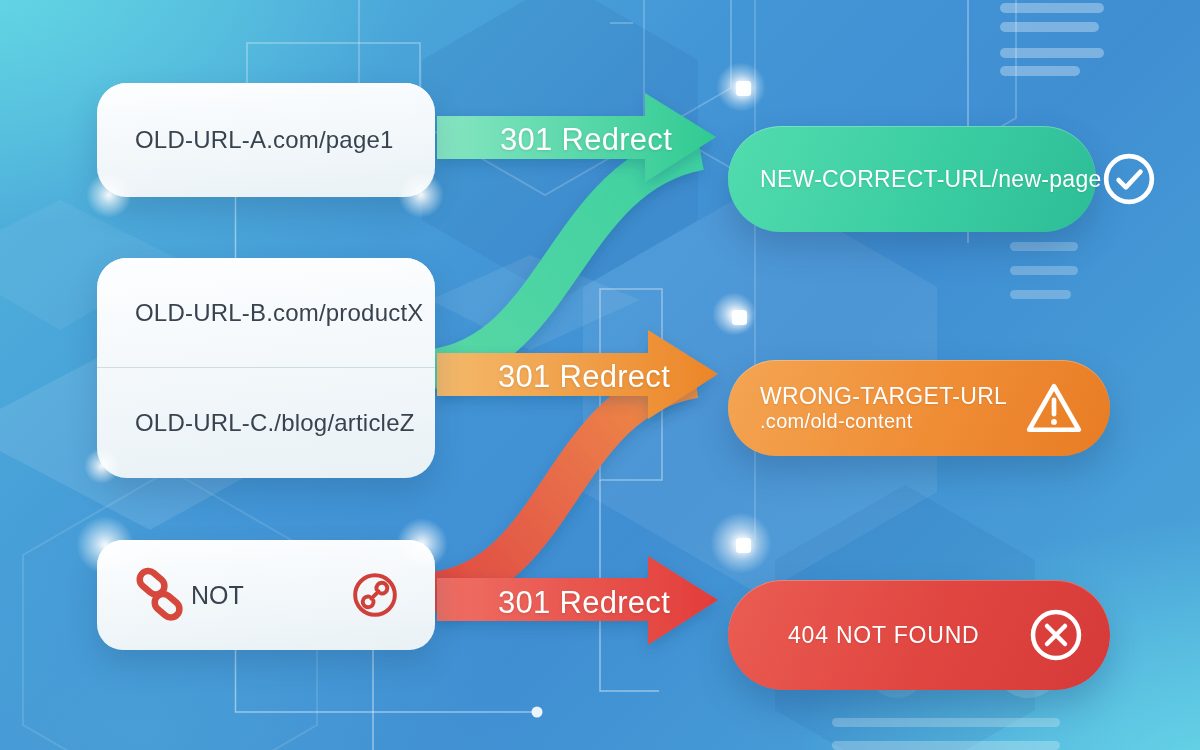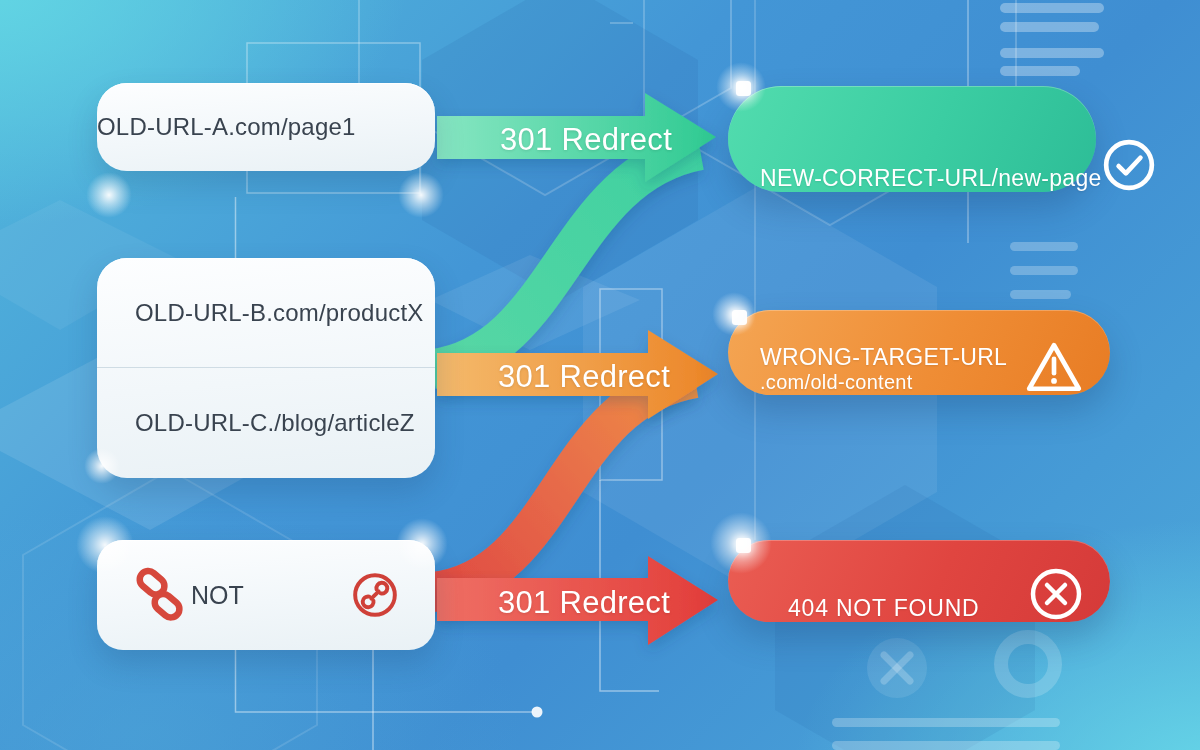--- a/index.html
+++ b/index.html
@@ -16,41 +16,41 @@
   .abs{position:absolute;}
 
   
   .src-box{
     position:absolute;left:97px;width:338px;border-radius:30px;
     background:linear-gradient(175deg,#fdfeff 0%,#f2f7fa 55%,#e9f1f5 100%);
     box-shadow:0 14px 30px rgba(25,60,105,.20), inset 0 1px 0 rgba(255,255,255,.9);
     color:#39434f;
   }
   .src-label{font-size:24px;letter-spacing:.2px;white-space:nowrap;}
-  #box-a{top:83px;height:88px;display:flex;align-items:center;box-sizing:border-box;}
+  #box-a{top:83px;height:114px;display:flex;align-items:center;padding-left:38px;box-sizing:border-box;}
   #box-bc{top:258px;height:220px;box-sizing:border-box;}
   .bc-row{height:110px;display:flex;align-items:center;padding-left:38px;box-sizing:border-box;}
   .bc-row.top{border-bottom:1.5px solid rgba(176,196,210,.55);}
   #box-broken{top:540px;height:110px;display:flex;align-items:center;padding:0 36px 0 36px;box-sizing:border-box;border-radius:26px;}
   #box-broken .not-label{font-size:25px;color:#39434f;margin-left:6px;}
   #box-broken .spacer{flex:1}
 
   
   .target{
-    position:absolute;left:728px;display:flex;align-items:flex-end;box-sizing:border-box;
-    color:#fff;box-shadow:0 16px 32px rgba(25,60,105,.25), inset 0 1px 0 rgba(255,255,255,.25);
+    position:absolute;left:728px;display:flex;align-items:center;box-sizing:border-box;
+    color:#fff;box-shadow:0 16px 32px rgba(25,60,105,.25), inset 0 1px 0 rgba(255,255,255,.25);margin-top:40px;
   }
   .target .t-label{font-size:23px;letter-spacing:.3px;text-shadow:0 1px 2px rgba(0,0,0,.10);white-space:nowrap;}
   #target-correct{top:86px;width:368px;height:106px;border-radius:53px;padding:0 26px 0 32px;
     background:linear-gradient(115deg,#52dcae 0%,#3bcda2 55%,#2dbd97 100%);}
-  #target-wrong{top:310px;width:382px;height:85px;border-radius:52px;padding:0 26px 0 32px;
+  #target-wrong{top:320px;width:382px;height:96px;border-radius:52px;padding:0 26px 0 32px;
     background:linear-gradient(115deg,#f4a553 0%,#ef8d35 55%,#e87c24 100%);}
   #target-wrong .t-lines{line-height:1.18;}
   #target-wrong .t-line2{font-size:20px;}
-  #target-404{top:540px;width:382px;height:82px;border-radius:55px;padding:0 26px 0 60px;
+  #target-404{top:540px;width:382px;height:110px;border-radius:55px;padding:0 26px 0 60px;
     background:linear-gradient(115deg,#ea5d53 0%,#e04540 55%,#d53a39 100%);}
   .target .spacer{flex:1}
 
   
   .arrow-label{
     position:absolute;width:240px;text-align:center;color:#fff;font-size:31px;
     text-shadow:0 1px 3px rgba(0,0,0,.12);letter-spacing:.3px;
   }
   #label-green{left:466px;top:122px;}
   #label-orange{left:464px;top:359px;}

